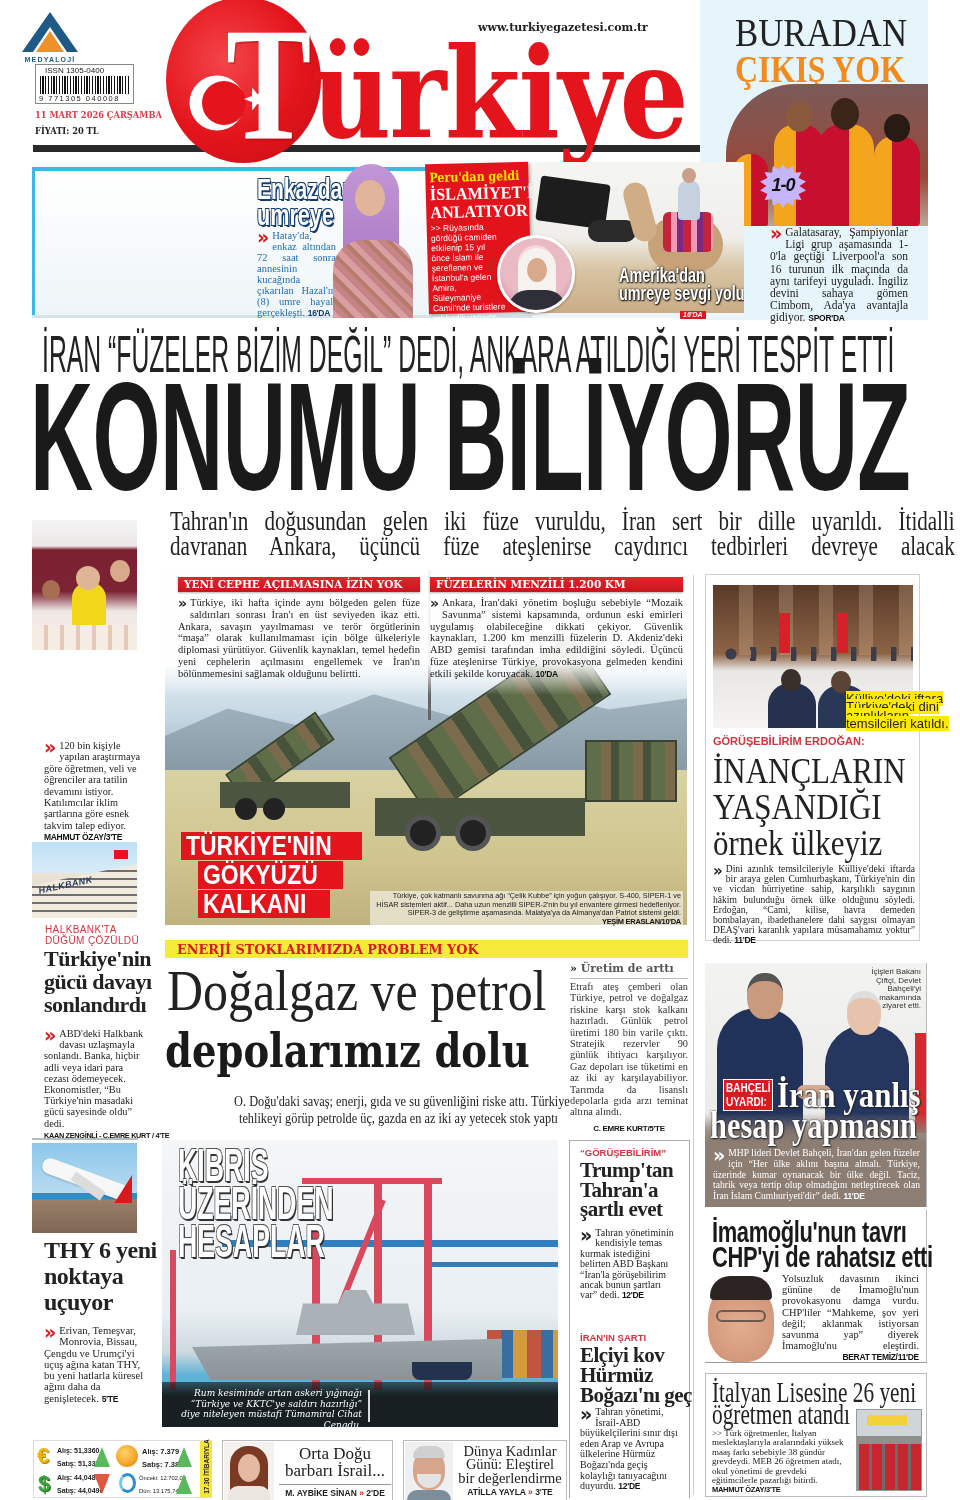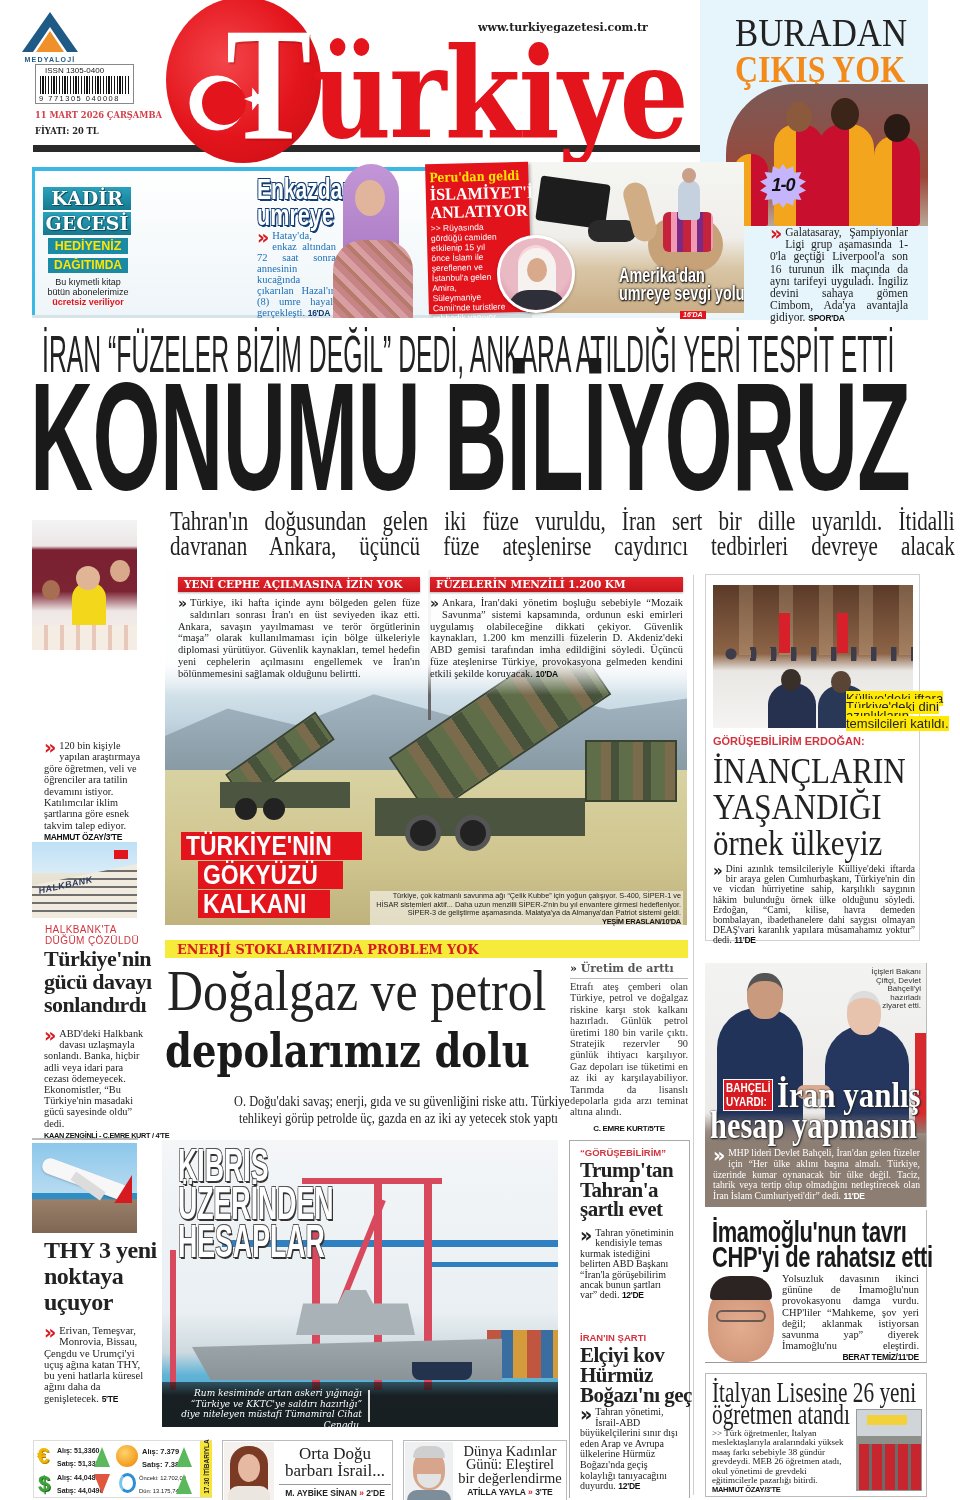--- a/index.html
+++ b/index.html
@@ -83,31 +83,20 @@
   <p class="a para" style="left:70px;top:226px;width:138px;font-size:11.5px;line-height:12.2px">
     <span class="chev">»</span><span>Galatasaray, Şampiyonlar Ligi grup aşamasında 1-0'la geçtiği Liverpool'a son 16 turunun ilk maçında da aynı tarifeyi uyguladı. İngiliz devini sahaya gömen Cimbom, Ada'ya avantajla gidiyor.</span> <span class="ref">SPOR'DA</span>
   </p>
 </section>
 
 <section class="a" style="left:32px;top:167px;width:712px;height:151px;background:linear-gradient(#fff,#eef5f8)">
   <div class="a" style="left:0;top:0;width:712px;height:4px;background:#3bb8e6"></div>
   <div class="a" style="left:0;top:0;width:3px;height:151px;background:#3bb8e6"></div>
   <div class="a" style="left:0;top:148px;width:500px;height:3px;background:#d6e3e8"></div>
 
-  <div class="a" style="left:0;top:0;width:100px;height:151px">
-    <div class="a dserif nw" style="left:11px;top:20px;width:88px;height:23px;line-height:23px;text-align:center;font-size:19px;font-weight:bold;color:#fff;background:linear-gradient(#2aa2bd,#16798f);text-shadow:0 0 2px #0d4f5e,1px 1px 0 #0d4f5e">KADİR</div>
-    <div class="a dserif nw" style="left:11px;top:45px;width:88px;height:23px;line-height:23px;text-align:center;font-size:19px;font-weight:bold;color:#fff;background:linear-gradient(#2aa2bd,#16798f);text-shadow:0 0 2px #0d4f5e,1px 1px 0 #0d4f5e">GECESİ</div>
-    <div class="a sans nw" style="left:16px;top:71px;width:80px;height:16px;line-height:16px;text-align:center;font-size:12.5px;font-weight:bold;color:#ffe600;background:#1b8aa5">HEDİYENİZ</div>
-    <div class="a sans nw" style="left:16px;top:91px;width:80px;height:15px;line-height:15px;text-align:center;font-size:12px;font-weight:bold;color:#ffe600;background:#1b8aa5">DAĞITIMDA</div>
-    <div class="a sans" style="left:8px;top:110px;width:96px;text-align:center;font-size:9px;line-height:10px;color:#222">
-      <div class="nw">Bu kıymetli kitap</div>
-      <div class="nw">bütün abonelerimize</div>
-      <div class="nw" style="color:#e3141b;font-weight:bold">ücretsiz veriliyor</div>
-    </div>
-  </div>
 
 
   <div class="a" style="left:225px;top:8px;width:80px;height:140px">
     <div class="a sans nw" style="left:0;top:0;font-size:30px;line-height:27px;font-weight:bold;color:#fff;transform:scaleX(.7);transform-origin:left top;text-shadow:-1px -1px 0 #123d73,1px -1px 0 #123d73,-1px 1px 0 #123d73,2px 2px 0 #123d73">Enkazdan</div>
     <div class="a sans nw" style="left:0;top:26px;font-size:30px;line-height:27px;font-weight:bold;color:#fff;transform:scaleX(.72);transform-origin:left top;text-shadow:-1px -1px 0 #123d73,1px -1px 0 #123d73,-1px 1px 0 #123d73,2px 2px 0 #123d73">umreye</div>
     <p class="a para" style="left:0;top:55px;width:79px;font-size:10.5px;line-height:11px;color:#1d6fb8">
       <span class="chev">»</span><span>Hatay'da, enkaz altından 72 saat sonra annesinin kucağında çıkarılan Hazal'ın (8) umre hayali gerçekleşti.</span> <span class="ref" style="color:#123d73">16'DA</span>
     </p>
   </div>
   <div class="photo" style="left:301px;top:-7px;width:80px;height:158px">
@@ -220,21 +209,21 @@
     <span class="chev">»</span><span>ABD'deki Halkbank davası uzlaşmayla sonlandı. Banka, hiçbir adli veya idari para cezası ödemeyecek. Ekonomistler, “Bu Türkiye'nin masadaki gücü sayesinde oldu” dedi.</span><br><span class="ref" style="font-size:7.3px">KAAN ZENGİNLİ - C.EMRE KURT / 4'TE</span>
   </p>
   <div class="a" style="left:32px;top:628px;width:106px;height:2px;background:#bbb"></div>
 
   <div class="photo" style="left:32px;top:633px;width:105px;height:90px;background:linear-gradient(180deg,#8cc7ea 0%,#b7dbf1 55%,#2f8fc4 56%,#2f8fc4 62%,#9a8069 63%,#7e6654 100%)">
     <div class="a" style="left:8px;top:28px;width:90px;height:16px;border-radius:8px;background:#f7f7f7;transform:rotate(20deg);box-shadow:0 1px 2px rgba(0,0,0,.2)"></div>
     <div class="a" style="left:78px;top:32px;width:22px;height:28px;background:#d71920;clip-path:polygon(20% 100%,100% 0,100% 100%)"></div>
     <div class="a" style="left:38px;top:38px;width:36px;height:10px;background:#dcdcdc;transform:rotate(35deg)"></div>
   </div>
   <h3 class="a hl" style="left:44px;top:727px;font-size:24px;line-height:26px">
-    <span>THY 3 yeni</span>
+    <span>THY 6 yeni</span>
     <span>noktaya</span>
     <span>uçuyor</span>
   </h3>
   <p class="a para" style="left:44px;top:815px;width:104px;font-size:10.6px;line-height:11.3px;text-align:left">
     <span class="chev">»</span><span>Erivan, Temeşvar, Monrovia, Bissau, Çengdu ve Urumçi'yi uçuş ağına katan THY, bu yeni hatlarla küresel ağını daha da genişletecek.</span> <span class="ref">5'TE</span>
   </p>
 </aside>
 
 <section class="a" style="left:163px;top:938px;width:528px;height:200px">
   <div class="a" style="left:2px;top:2px;width:523px;height:18px;background:#f6ea3b">
@@ -340,21 +329,21 @@
       <div class="a" style="left:120px;top:62px;width:84px;height:130px;border-radius:40px 40px 0 0;background:#25375f"></div>
       <div class="a" style="left:142px;top:28px;width:34px;height:44px;border-radius:45%;background:#e7c3ae;border-top:7px solid #ddd"></div>
       <div class="a" style="left:92px;top:122px;width:34px;height:14px;border-radius:7px;background:#d7ab92"></div>
       <div class="a" style="left:210px;top:70px;width:14px;height:100px;background:#d72a2e"></div>
     </div>
     <div class="a" style="left:0;top:150px;width:222px;height:94px;background:linear-gradient(180deg,rgba(141,126,115,0) 0,rgba(141,126,115,.85) 18px,#8d7e73 30px)"></div>
     <div class="a sans" style="left:140px;top:5px;width:76px;text-align:right;font-size:8px;line-height:8.6px;color:#333">
       <div class="nw">İçişleri Bakanı</div>
       <div class="nw">Çiftçi, Devlet</div>
       <div class="nw">Bahçeli'yi</div>
-      <div class="nw">hazırladı</div>
+      <div class="nw">makamında</div>
       <div class="nw">ziyaret etti.</div>
     </div>
     <div class="a sans" style="left:18px;top:116px;width:50px;height:32px;background:#d71920;border:1px solid #fff;color:#fff;font-weight:bold;font-size:12.5px;line-height:14px;padding:1px 2px">
       <div class="nw" style="transform:scaleX(.8);transform-origin:left">BAHÇELİ</div>
       <div class="nw" style="transform:scaleX(.8);transform-origin:left">UYARDI:</div>
     </div>
     <div class="a serif sx" style="left:72px;top:114px;font-size:36px;line-height:36px;font-weight:bold;color:#fff;transform:scaleX(.86);text-shadow:1px 1px 2px #222,0 0 2px #222">İran yanlış</div>
     <div class="a serif sx" style="left:5px;top:143px;font-size:38px;line-height:38px;font-weight:bold;color:#fff;transform:scaleX(.8);text-shadow:1px 1px 2px #222,0 0 2px #222">hesap yapmasın</div>
     <p class="a para" style="left:8px;top:185px;width:207px;font-size:9.6px;line-height:10.8px;color:#fff">
       <span class="chev" style="color:#fff">»</span><span>MHP lideri Devlet Bahçeli, İran'dan gelen füzeler için “Her ülke aklını başına almalı. Türkiye, üzerinde kumar oynanacak bir ülke değil. Taciz, tahrik veya tertip olup olmadığını netleştirecek olan İran İslam Cumhuriyeti'dir” dedi.</span> <span class="ref" style="color:#fff">11'DE</span>

